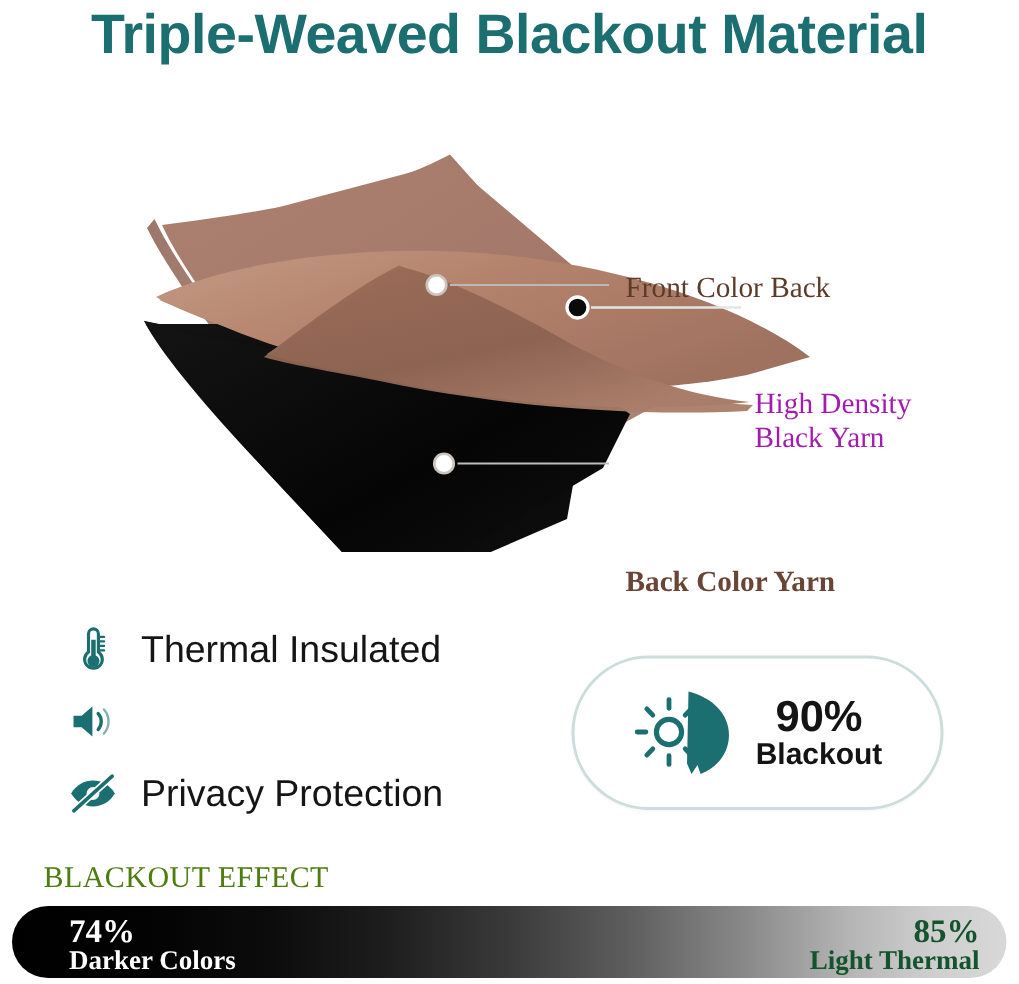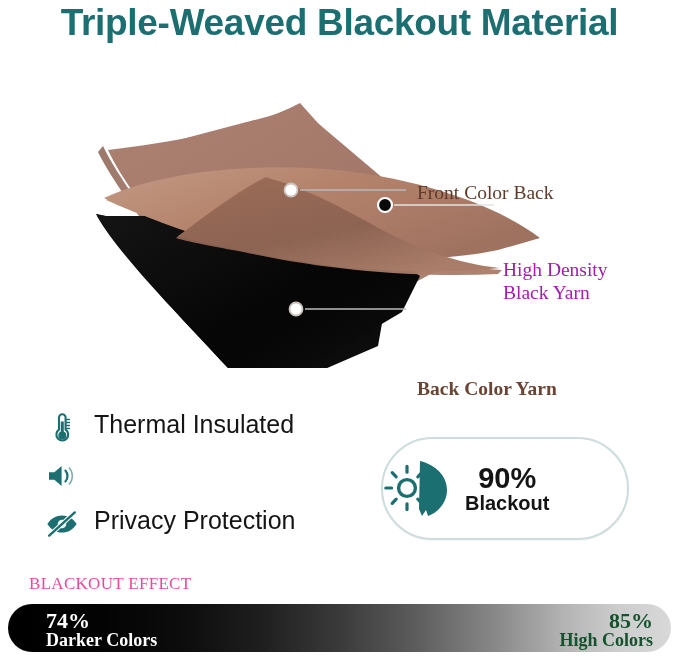--- a/index.html
+++ b/index.html
@@ -57,21 +57,21 @@
 
   
   .features {
     position: absolute;
     left: 44px;
     top: 410px;
     width: 330px;
   }
   .feature {
     display: flex;
-    align-items: flex-start;
+    align-items: center;
     height: 46px;
     margin-bottom: 2px;
   }
   .feature .ico {
     width: 36px;
     height: 36px;
     flex: 0 0 36px;
     display: flex;
     align-items: center;
     justify-content: center;
@@ -91,20 +91,21 @@
     position: absolute;
     left: 381px;
     top: 437px;
     width: 248px;
     height: 103px;
     border: 2px solid #cddcdc;
     border-radius: 52px;
     background: #ffffff;
     display: flex;
     align-items: center;
+    justify-content: center;
     box-shadow: 0 1px 2px rgba(0,0,0,0.04);
   }
   .badge .bico { width: 74px; height: 74px; flex: 0 0 74px; }
   .badge .bico svg { display: block; }
   .badge .btxt {
     margin-left: 8px;
     text-align: center;
     font-family: "Liberation Sans", sans-serif;
     font-weight: bold;
     color: #141414;
@@ -112,22 +113,22 @@
   }
   .badge .btxt .pct { font-size: 29px; display: block; }
   .badge .btxt .word { font-size: 20px; display: block; }
 
   
   .effect-heading {
     position: absolute;
     left: 29px;
     top: 574px;
     font-family: "Liberation Serif", serif;
-    font-size: 17px;
-    color: #ec4899;
+    font-size: 20px;
+    color: #4d7c0f;
     letter-spacing: 0.3px;
     white-space: nowrap;
   }
 
   .bar {
     position: absolute;
     left: 8px;
     top: 604px;
     width: 663px;
     height: 48px;
@@ -325,16 +326,16 @@
 
   <div class="bar"></div>
 
   <div class="bar-left">
     <span class="big">74%</span>
     <span class="small">Darker Colors</span>
   </div>
 
   <div class="bar-right">
     <span class="big">85%</span>
-    <span class="small">High Colors</span>
+    <span class="small">Light Thermal</span>
   </div>
 
 </div>
 
 </body></html>

